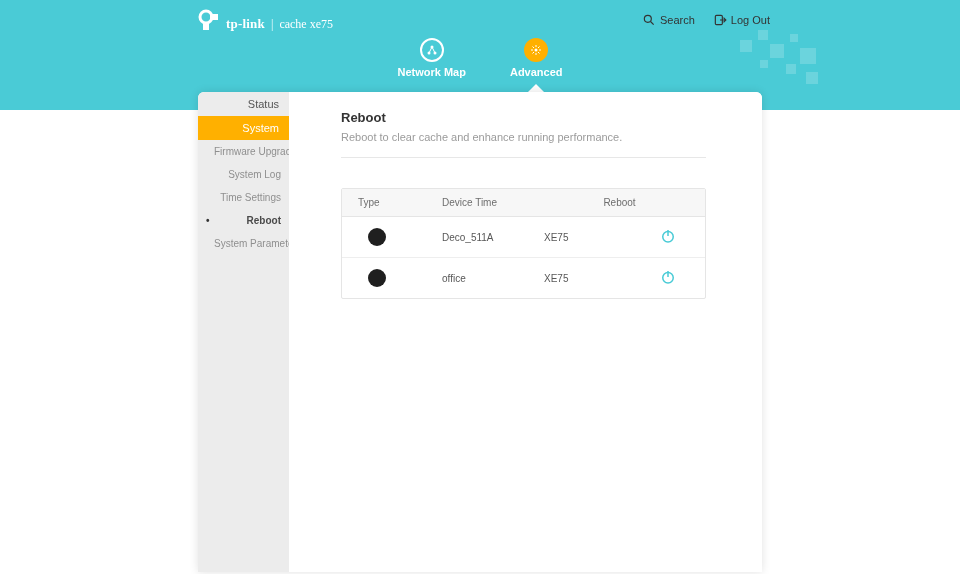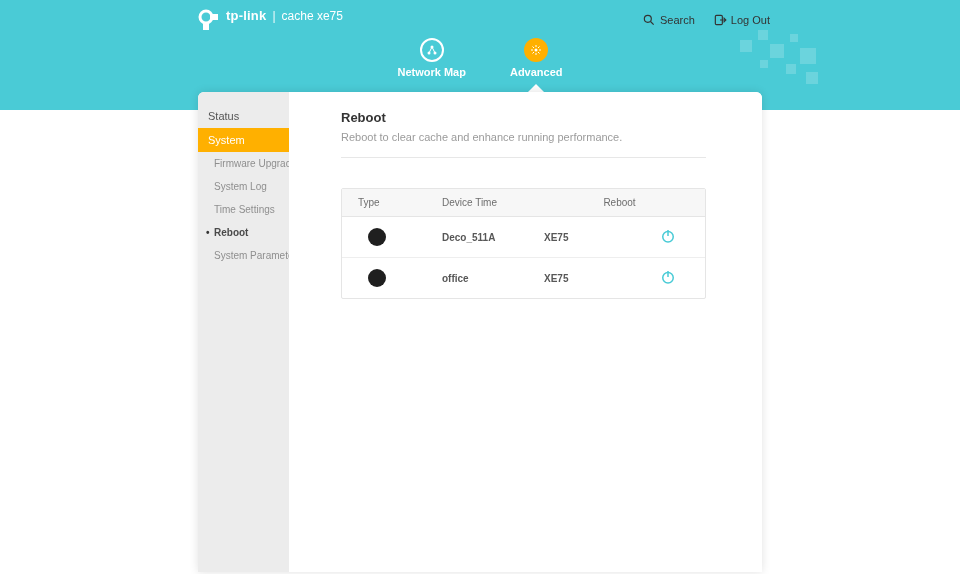--- a/index.html
+++ b/index.html
@@ -1,20 +1,20 @@
 <!DOCTYPE html>
 <html><head>
 <meta charset="utf-8">
 <style>
   * { box-sizing: border-box; margin: 0; padding: 0; }
   body { font-family: Arial, Helvetica, sans-serif; font-size: 12px; background: #ffffff; width: 960px; height: 574px; overflow: hidden; color: #333; }
 
   .header-bg { background: #4acbd6; height: 110px; position: relative; }
   .header-top { position: absolute; top: 0; left: 0; right: 0; height: 40px; display: flex; align-items: center; }
-  .logo-area { display: flex; align-items: flex-start; margin-left: 198px; color: #fff; }
+  .logo-area { display: flex; align-items: flex-end; margin-left: 198px; color: #fff; font-family: Liberation Serif, serif; }
   .logo-svg { width: 24px; height: 24px; }
   .logo-text { display: flex; align-items: center; }
   .brand { font-weight: bold; font-size: 13px; margin-left: 4px; letter-spacing: 0.2px; }
   .sep { margin: 0 6px; font-size: 12px; color: #fff; opacity: 0.9; }
   .model { font-size: 12px; }
   .top-actions { position: absolute; right: 190px; top: 0; height: 40px; display: flex; align-items: center; gap: 18px; color: #555; }
   .top-action { display: flex; align-items: center; gap: 4px; color: #333; font-size: 11px; cursor: pointer; }
   .top-action svg { width: 14px; height: 14px; }
 
   .nav-tabs { position: absolute; left: 0; right: 0; top: 38px; display: flex; justify-content: center; gap: 44px; }
@@ -22,21 +22,21 @@
   .nav-circle { width: 24px; height: 24px; border-radius: 50%; display: flex; align-items: center; justify-content: center; margin-bottom: 4px; }
   .nav-circle.inactive { background: transparent; border: 2px solid #fff; }
   .nav-circle.active { background: #ffb000; border: 2px solid #ffb000; }
   .nav-label { color: #fff; font-size: 11px; font-weight: bold; }
   .arrow-up { position: absolute; top: 82px; left: 0; width: 0; height: 0; border-left: 10px solid transparent; border-right: 10px solid transparent; border-bottom: 10px solid #fff; }
 
   .deco-pixels { position: absolute; right: 130px; top: 30px; opacity: 0.18; }
 
   .panel { position: absolute; left: 198px; top: 92px; width: 564px; min-height: 480px; background: #fff; border-radius: 6px 6px 0 0; box-shadow: 0 0 10px rgba(0,0,0,0.12); display: flex; overflow: hidden; }
 
-  .sidebar { width: 91px; background: #ececec; flex-shrink: 0; padding-top: 12px; }
+  .sidebar { width: 91px; background: #ececec; flex-shrink: 0; padding-top: 0; text-align: right; }
   .side-item { padding: 6px 10px; font-size: 11px; color: #555; cursor: pointer; }
   .side-item.active-primary { background: #ffb000; color: #fff; }
   .sub-items { }
   .sub-item { padding: 6px 8px 6px 16px; font-size: 10px; color: #8f8f8f; cursor: pointer; white-space: nowrap; }
   .sub-item.active { color: #4a4a4a; font-weight: 600; position: relative; }
   .sub-item.active::before { content: "•"; position: absolute; left: 8px; color: #333; font-size: 10px; }
 
   .content { flex: 1; padding: 18px 56px 20px 52px; background: #fff; }
   .page-title { font-size: 13px; color: #333; font-weight: 600; margin-bottom: 6px; }
   .page-desc { font-size: 11px; color: #9b9b9b; margin-bottom: 14px; }
@@ -44,21 +44,21 @@
 
   .device-table { border: 1px solid #e5e5e5; border-radius: 2px; overflow: hidden; }
   .thead { display: flex; background: #f7f7f7; border-bottom: 1px solid #e5e5e5; }
   .th { padding: 8px 10px; font-size: 10px; color: #6e6e6e; }
   .col-type { width: 90px; padding-left: 16px; }
   .col-name { width: 102px; }
   .col-model { width: 96px; }
   .col-reboot { flex: 1; text-align: center; }
   .trow { display: flex; align-items: center; border-bottom: 1px solid #eee; padding: 10px 0; }
   .trow:last-child { border-bottom: none; }
-  .td { padding: 0 10px; font-size: 10px; color: #575757; font-weight: bold; }
+  .td { padding: 0 10px; font-size: 10px; color: #575757; }
   .dev-icon { width: 18px; height: 18px; border-radius: 50%; background: #1f1f1f; margin-left: 16px; }
   .reboot-btn { display: inline-flex; width: 18px; height: 18px; cursor: pointer; color: #4acbd6; }
   .reboot-col-cell { flex: 1; text-align: center; }
 
   .reboot-all-wrap { margin-top: 18px; text-align: center; }
   .reboot-all { display: inline-block; background: #4acbd6; color: #fff; font-size: 10px; letter-spacing: 0.5px; padding: 6px 40px; border-radius: 2px; border: none; cursor: pointer; box-shadow: 0 1px 1px rgba(0,0,0,0.15); }
 </style>
 </head>
 <body>
 

